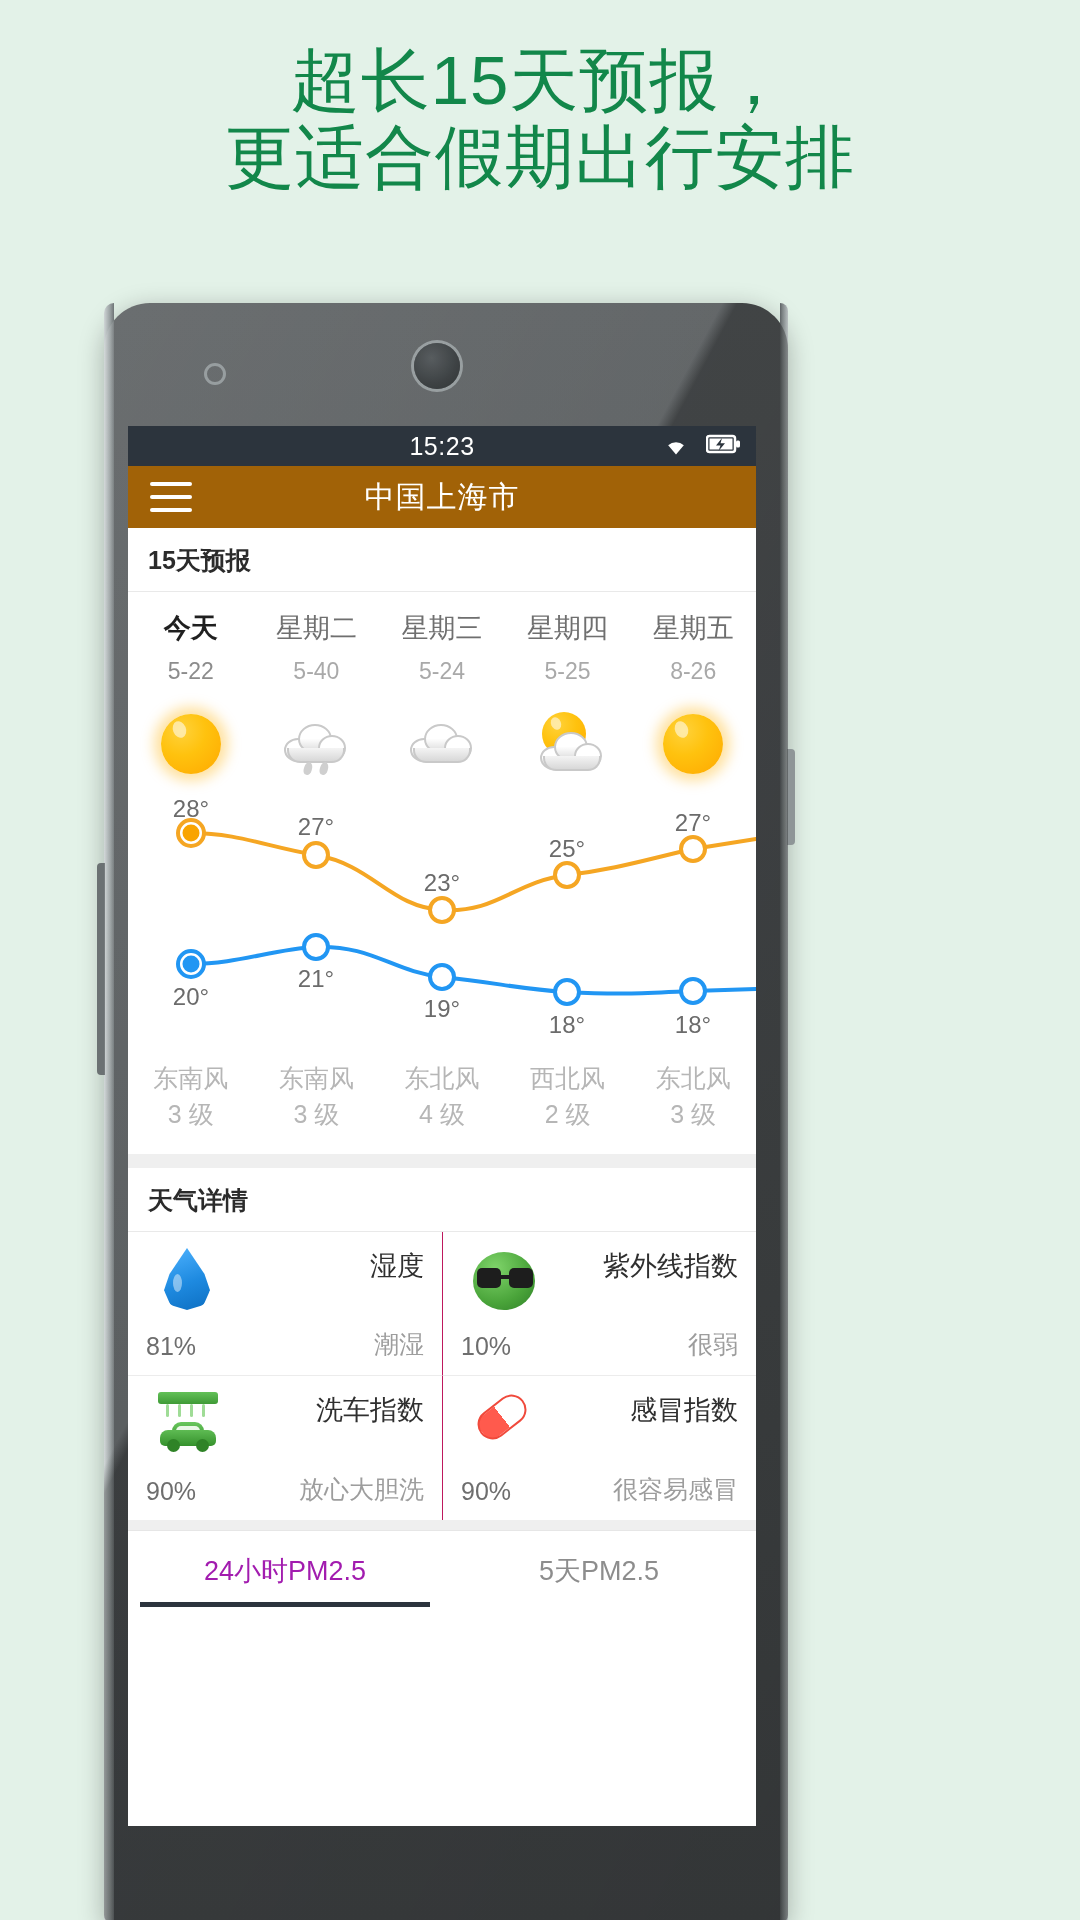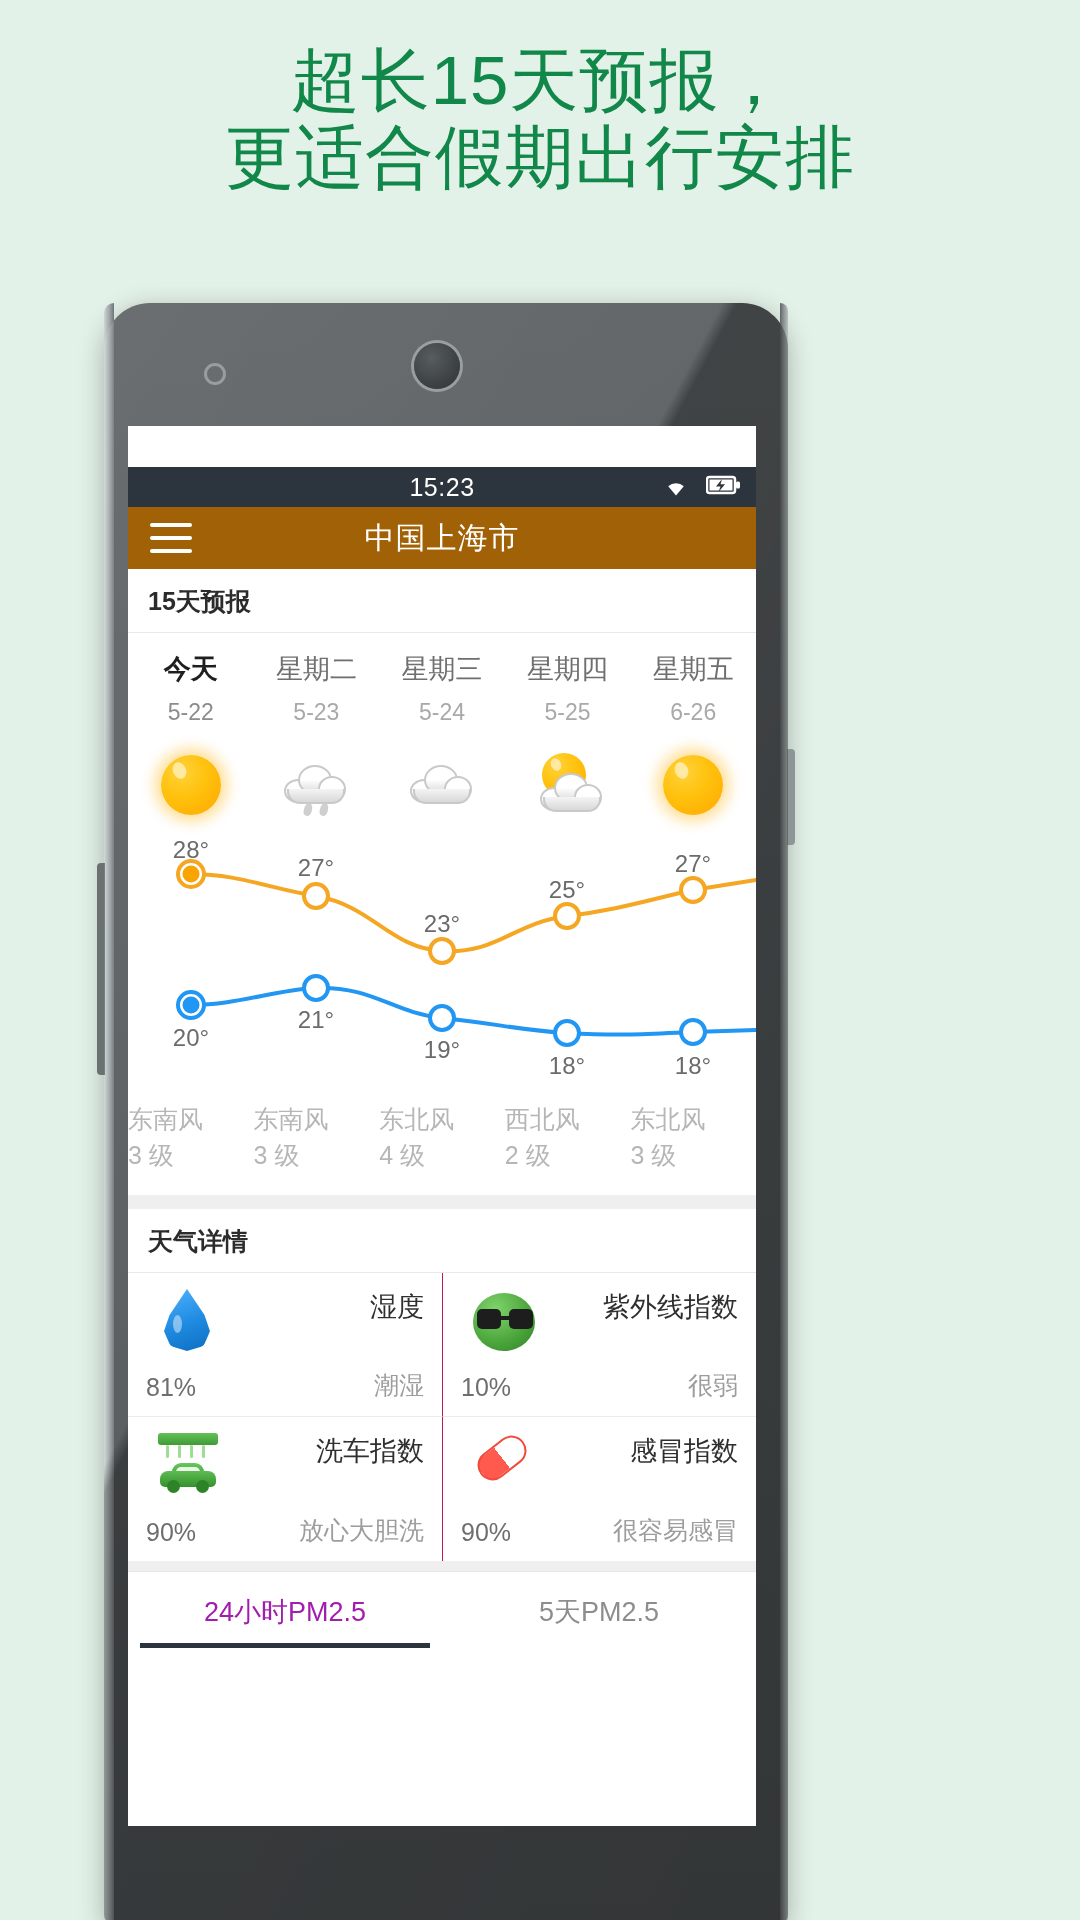--- a/index.html
+++ b/index.html
@@ -73,21 +73,21 @@
     position: absolute; left: 24px; top: 123px;
     width: 628px; height: 1400px;
     background: #ffffff;
     overflow: hidden;
   }
 
   
   .statusbar {
     position: relative;
     height: 40px; background: #2c343d;
-    display: flex; align-items: center; justify-content: center; margin-top: 41px;
+    display: flex; align-items: center; justify-content: center;
   }
   .status-time { color: #ffffff; font-size: 25px; letter-spacing: .5px; }
   .status-icons {
     position: absolute; right: 14px; top: 0; height: 40px;
     display: flex; align-items: center; gap: 16px;
   }
   .wifi-icon { width: 28px; height: 22px; position: relative; }
 
   
   .appbar {
@@ -165,21 +165,21 @@
   
   .chart { position: relative; height: 268px; }
   .chart svg { position: absolute; left: 0; top: 0; }
   .tlabel {
     position: absolute; font-size: 24px; color: #6b6b6b; transform: translateX(-50%);
     white-space: nowrap;
   }
 
   
   .wind-row { display: flex; padding-top: 6px; }
-  .wind-col { flex: 1; color: #b6b6b6; font-size: 25px; line-height: 1.42; }
+  .wind-col { flex: 1; text-align: center; color: #b6b6b6; font-size: 25px; line-height: 1.42; }
 
   
   .detail-grid { display: flex; flex-wrap: wrap; }
   .dcell {
     width: 50%; height: 144px; position: relative;
     border-bottom: 1px solid #ececec;
     padding: 14px 18px 12px 18px;
   }
   .dcell.r { border-left: 1px solid #be185d; }
   .dcell.last { border-bottom: none; }
@@ -326,33 +326,33 @@
 
         <div class="forecast">
 
           <div class="f-row">
             <div class="f-col today">
               <div class="f-day">今天</div>
               <div class="f-date">5-22</div>
             </div>
             <div class="f-col">
               <div class="f-day f-day-muted">星期二</div>
-              <div class="f-date">5-23</div>
+              <div class="f-date">5-40</div>
             </div>
             <div class="f-col">
               <div class="f-day f-day-muted">星期三</div>
               <div class="f-date">5-24</div>
             </div>
             <div class="f-col">
               <div class="f-day f-day-muted">星期四</div>
               <div class="f-date">5-25</div>
             </div>
             <div class="f-col">
               <div class="f-day f-day-muted">星期五</div>
-              <div class="f-date">6-26</div>
+              <div class="f-date">8-26</div>
             </div>
           </div>
 
           <div class="icon-row">
             <div class="f-col">
               <div class="wicon">
                 <div class="sun-core"></div>
               </div>
             </div>
             <div class="f-col">

